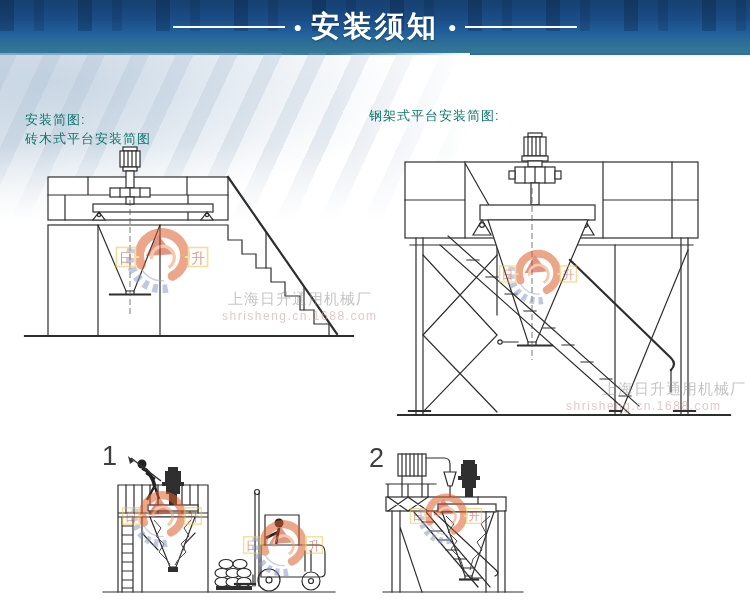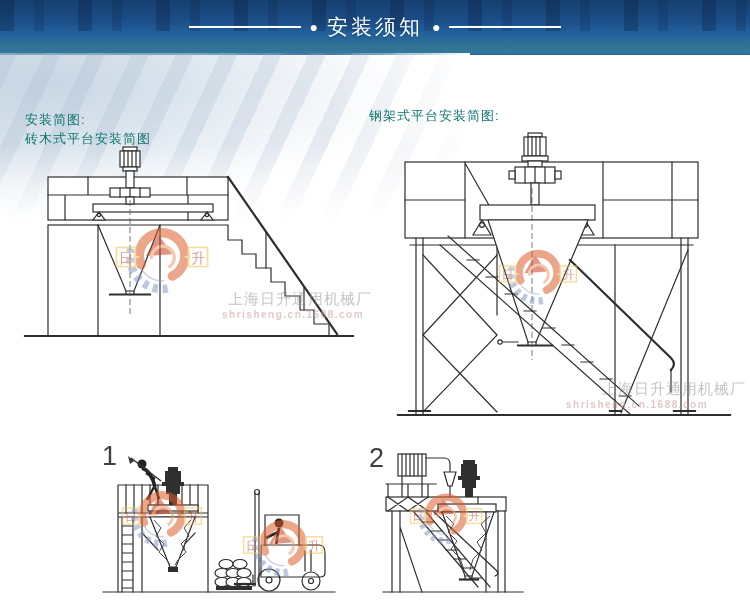--- a/index.html
+++ b/index.html
@@ -9,21 +9,21 @@
   
   .banner{position:absolute;left:0;top:0;width:750px;height:53px;
     background:linear-gradient(180deg,#16406f 0%,#1a4c85 35%,#22609b 62%,#2e7094 84%,#34789b 100%);
     border-bottom:2px solid #2f6f9e;
     display:flex;align-items:center;justify-content:center;gap:9px;}
   .banner .skyline{position:absolute;left:0;top:0;right:0;height:58%;opacity:.55;
     background:repeating-linear-gradient(90deg,rgba(8,25,55,.5) 0 14px,rgba(8,25,55,0) 14px 34px,
                rgba(8,25,55,.32) 34px 44px,rgba(8,25,55,0) 44px 78px);}
   .banner .rule{width:112px;height:2px;background:#fff;z-index:1;}
   .banner .dot{color:#fff;font-size:14px;line-height:1;z-index:1;}
-  .banner .title{color:#fff;font-size:21px;font-weight:normal;letter-spacing:3px;z-index:1;
+  .banner .title{color:#fff;font-size:29px;font-weight:bold;letter-spacing:3px;z-index:1;
                  text-shadow:0 1px 2px rgba(0,20,50,.4);}
 
   
   .faint-bg{position:absolute;left:0;top:53px;width:470px;height:168px;pointer-events:none;
     background:
       linear-gradient(to bottom,rgba(255,255,255,0) 55%,#fff 100%),
       linear-gradient(to right,rgba(255,255,255,0) 70%,#fff 100%),
       radial-gradient(ellipse at 12% 18%,rgba(168,190,212,.5),rgba(255,255,255,0) 62%),
       repeating-linear-gradient(115deg,rgba(150,172,196,.22) 0 16px,rgba(255,255,255,0) 16px 40px),
       linear-gradient(105deg,rgba(186,202,218,.38) 0%,rgba(228,236,243,.35) 38%,rgba(255,255,255,0) 60%);}
@@ -35,21 +35,21 @@
   
   svg{position:absolute;overflow:visible;}
   .ln{stroke:#2e2e2e;stroke-width:1.2;fill:none;stroke-linecap:square;}
   .ln2{stroke:#2e2e2e;stroke-width:2.2;fill:none;stroke-linecap:square;}
   .fillw{fill:#fff;}
   .dk{fill:#2f2f2f;stroke:none;}
   .aug{stroke:#4a4a4a;stroke-width:1;fill:none;}
 
   
   .wmtext{position:absolute;font-size:15px;color:rgba(150,150,150,.55);letter-spacing:1px;white-space:nowrap;}
-  .wmtext.url{color:rgba(206,164,164,.6);font-size:10px;letter-spacing:1.5px;font-weight:bold;}
+  .wmtext.url{color:rgba(206,164,164,.6);font-size:12px;letter-spacing:1.5px;}
 </style>
 </head>
 <body>
 
 <div id="page">
 
   <svg width="0" height="0" style="position:absolute" aria-hidden="true">
     <defs>
       <g id="wmlogo" opacity="0.55">
         <path d="M6 33 A33 33 0 0 1 -32 -9" fill="none" stroke="#8a9cc8" stroke-width="9" stroke-dasharray="5.5 5"></path>

